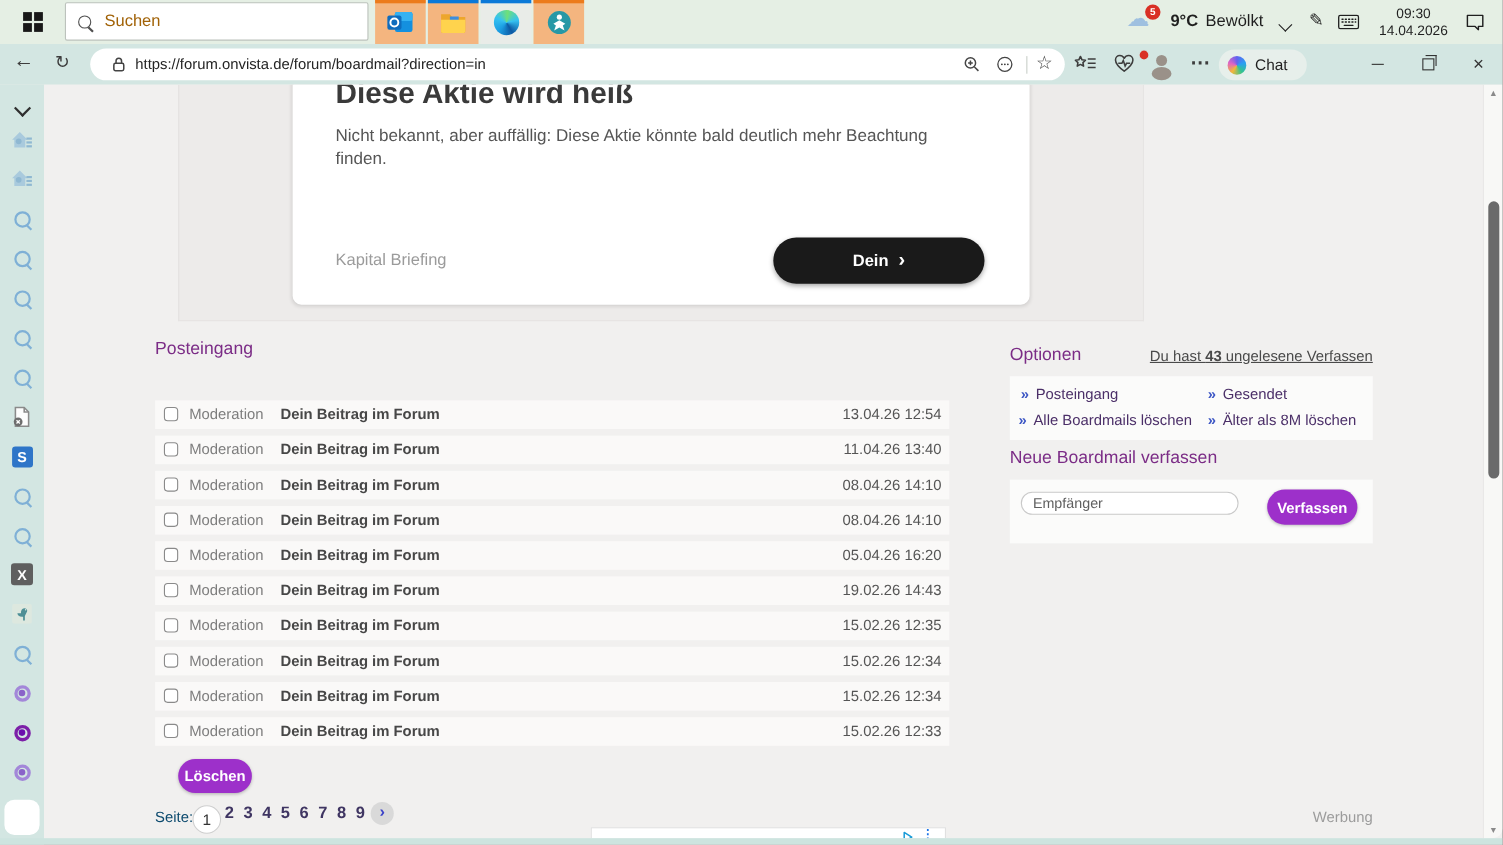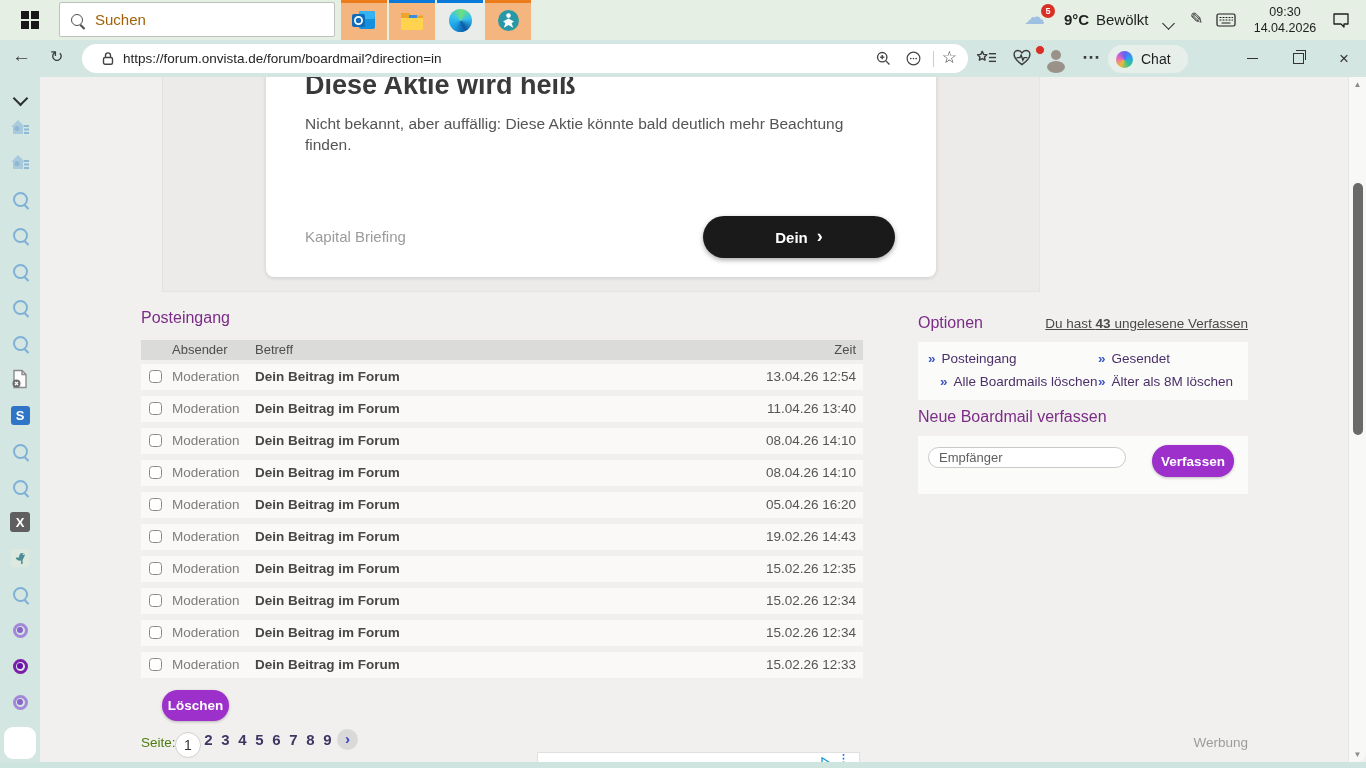--- a/index.html
+++ b/index.html
@@ -348,25 +348,20 @@
       <div class="abs adsource">Kapital Briefing</div>
       <div class="abs mehrbtn">
         <span>Dein</span>
         <span style="font-size:18px;margin-top:-2px;">›</span>
       </div>
     </div>
 
     <div class="abs h-purple" style="left:101px;top:232px;">Posteingang</div>
 
     <div class="abs mtable">
-      <div class="abs thead">
-        <span class="abs" style="left:31px;">Absender</span>
-        <span class="abs" style="left:114px;">Betreff</span>
-        <span class="abs" style="right:7px;">Zeit</span>
-      </div>
 
       <div class="abs row" style="top:24px;">
         <span class="cb"></span>
         <span class="sender">Moderation</span>
         <span class="subject">Dein Beitrag im Forum</span>
         <span class="rtime">13.04.26 12:54</span>
       </div>
       <div class="abs row" style="top:56px;">
         <span class="cb"></span>
         <span class="sender">Moderation</span>
@@ -420,41 +415,41 @@
         <span class="sender">Moderation</span>
         <span class="subject">Dein Beitrag im Forum</span>
         <span class="rtime">15.02.26 12:33</span>
       </div>
     </div>
 
     <div class="abs pbtn" style="left:110px;top:613px;width:67px;height:31px;">
       <span>Löschen</span>
     </div>
 
-    <span class="abs" style="left:101px;top:658px;font-size:13.5px;color:#4d7c0f;">Seite:</span>
+    <span class="abs" style="left:101px;top:658px;font-size:13.5px;color:#0c4a6e;">Seite:</span>
     <span class="abs curpage">1</span>
     <span class="abs pagenum" style="left:160px;">2</span>
     <span class="abs pagenum" style="left:177px;">3</span>
     <span class="abs pagenum" style="left:194px;">4</span>
     <span class="abs pagenum" style="left:211px;">5</span>
     <span class="abs pagenum" style="left:228px;">6</span>
     <span class="abs pagenum" style="left:245px;">7</span>
     <span class="abs pagenum" style="left:262px;">8</span>
     <span class="abs pagenum" style="left:279px;">9</span>
     <span class="abs nextbtn">›</span>
 
     <div class="abs h-purple" style="left:878px;top:237px;">Optionen</div>
     <div class="abs unread" style="top:239px;right:100px;">
       <span>Du hast </span><b>43</b><span> ungelesene Verfassen</span>
     </div>
 
     <div class="abs optbox" style="left:878px;top:265px;">
       <span class="optlink" style="left:10px;top:9px;"><span class="bullet">»</span><span>Posteingang</span></span>
       <span class="optlink" style="left:180px;top:9px;"><span class="bullet">»</span><span>Gesendet</span></span>
-      <span class="optlink" style="left:22px;top:32px;"><span class="bullet">»</span><span>Alle Boardmails löschen</span></span>
+      <span class="optlink" style="left:8px;top:32px;"><span class="bullet">»</span><span>Alle Boardmails löschen</span></span>
       <span class="optlink" style="left:180px;top:32px;"><span class="bullet">»</span><span>Älter als 8M löschen</span></span>
     </div>
 
     <div class="abs h-purple" style="left:878px;top:331px;">Neue Boardmail verfassen</div>
     <div class="abs optbox" style="left:878px;top:359px;">
       <input class="cinput" placeholder="Empfänger" style="">
       <div class="abs pbtn" style="left:222px;top:9px;width:82px;height:32px;">
         <span>Verfassen</span>
       </div>
     </div>

